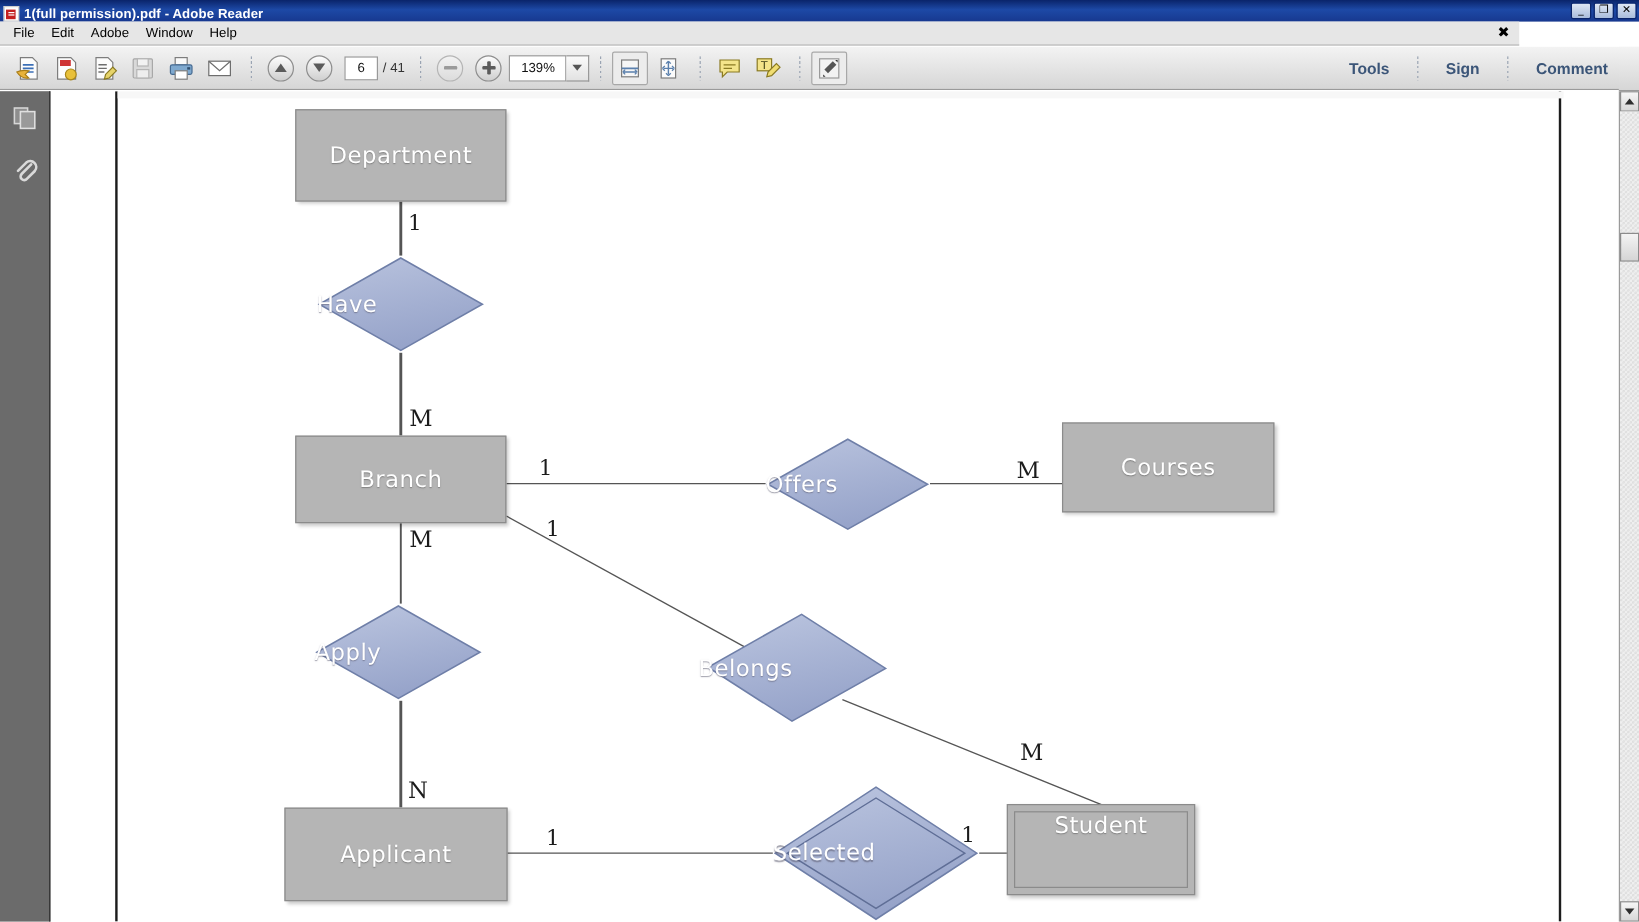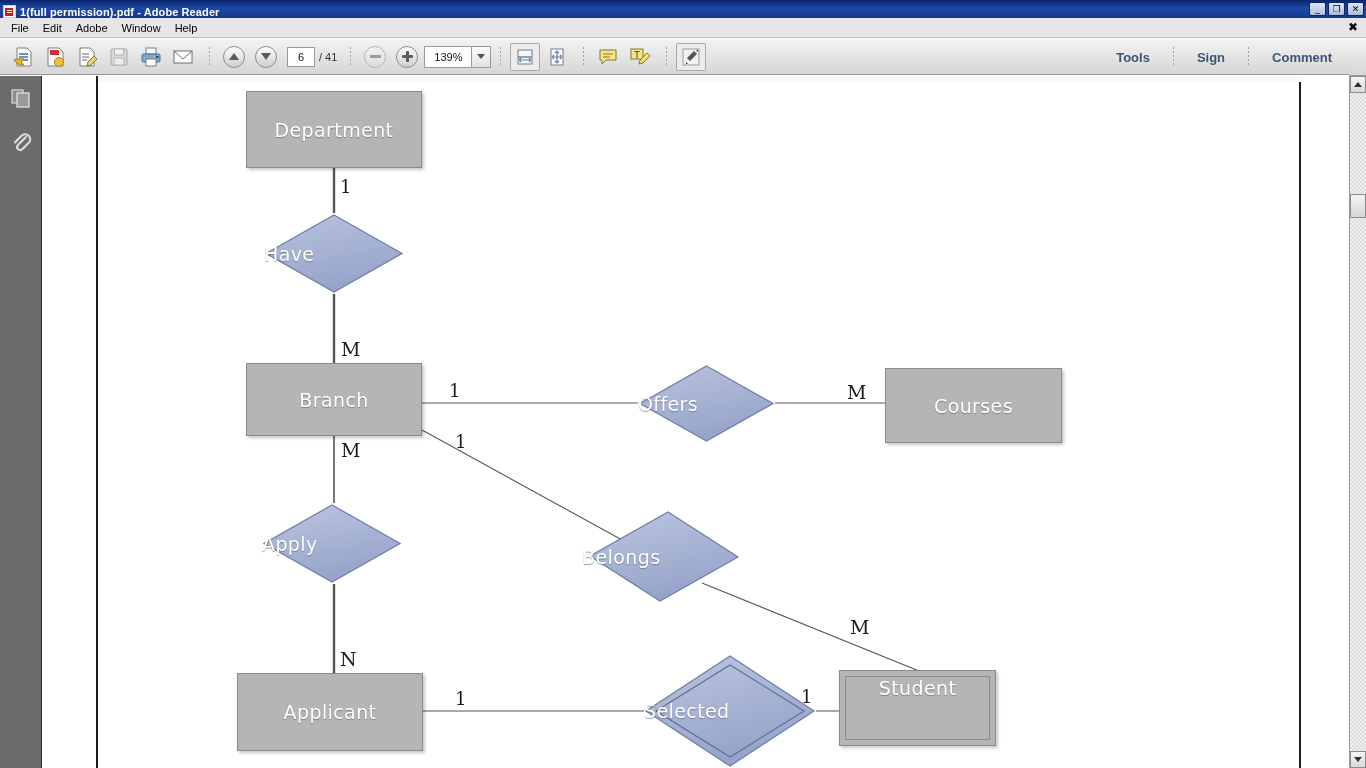--- a/index.html
+++ b/index.html
@@ -39,21 +39,21 @@
   #wbtns .wb {
     width: 17px; height: 14px;
     background: linear-gradient(to bottom, #dfe7f4, #a9bcdc);
     border: 1px solid #0a246a; border-radius: 2px;
     color: #000; font-size: 9px; line-height: 12px; text-align: center;
     font-family: "DejaVu Sans", sans-serif;
   }
 
   
   #menubar {
-    position: absolute; left: 0; top: 18px; width: 1366px; height: 20px;
+    position: absolute; left: 0; top: 18px; width: 1266px; height: 20px;
     background: #e6e6e6;
     border-bottom: 1px solid #b9b9b9;
     display: flex; align-items: center; padding-left: 4px;
   }
   #menubar .mi {
     font-size: 11px; color: #000; padding: 2px 7px; cursor: default;
     white-space: nowrap;
   }
   #menuclose {
     position: absolute; right: 8px; top: 3px;
@@ -92,21 +92,21 @@
   #zoomdd {
     width: 19px; height: 22px; border: 1px solid #999; border-left: none;
     background: linear-gradient(to bottom,#fbfbfb,#e2e2e2);
     display: flex; align-items: center; justify-content: center; flex: none;
   }
   .caret {
     width: 0; height: 0; border-left: 4px solid transparent;
     border-right: 4px solid transparent; border-top: 5px solid #555;
   }
   #rightcmds {
-    position: absolute; right: 20px; top: 0; height: 36px;
+    position: absolute; right: 12px; top: 0; height: 36px;
     display: flex; align-items: center;
   }
   #rightcmds .rc {
     font-size: 13px; color: #3b5578; font-weight: bold;
     padding: 6px 14px; white-space: nowrap;
   }
 
   
   .circ {
     width: 22px; height: 22px; border-radius: 50%;
@@ -427,21 +427,21 @@
       </svg>
 
       <div class="ent" style="left:148px; top:15px; width:176px; height:77px;">
         <span>Department</span>
       </div>
 
       <div class="ent" style="left:148px; top:287px; width:176px; height:73px;">
         <span>Branch</span>
       </div>
 
-      <div class="ent" style="left:787px; top:292px; width:177px; height:75px;">
+      <div class="ent" style="left:787px; top:276px; width:177px; height:75px;">
         <span>Courses</span>
       </div>
 
       <div class="ent" style="left:139px; top:597px; width:186px; height:78px;">
         <span>Applicant</span>
       </div>
 
       <div class="ent weak" style="left:741px; top:594px; width:157px; height:76px;">
         <div class="inner">
           <span>Student</span>

